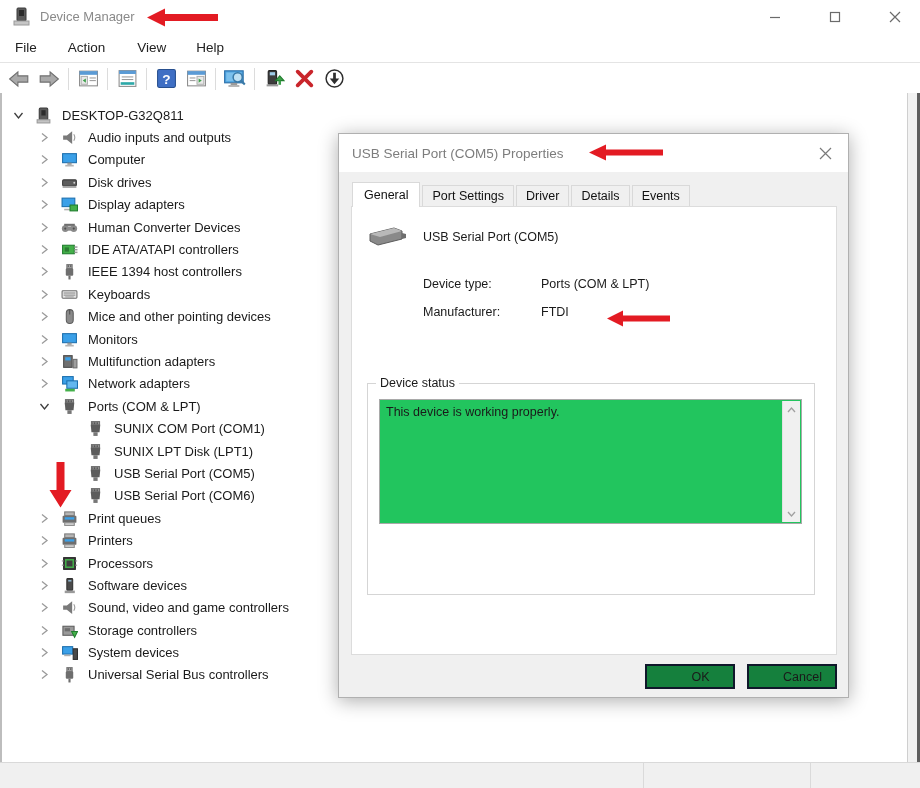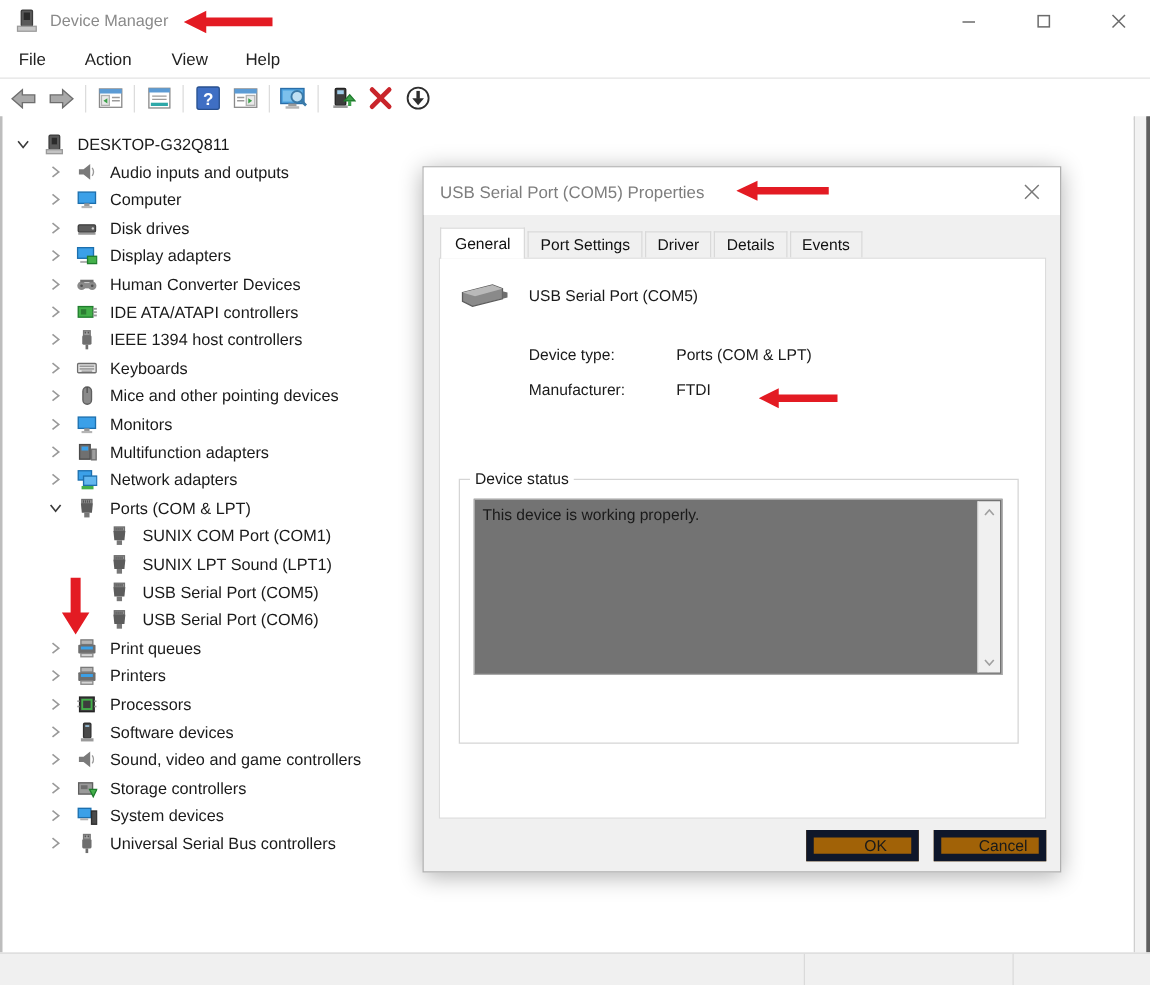--- a/index.html
+++ b/index.html
@@ -57,28 +57,28 @@
   #tab-panel{top:72px;left:12px;width:486px;height:449px;background:#fff;border:1px solid #dcdcdc;box-sizing:border-box;z-index:2;}
   #dev-icon{top:17px;left:16px;}
   #dev-name{top:23px;left:71px;font-size:12.5px;}
   #fields{top:70px;left:71px;width:400px;}
   .field-row{display:flex;height:28px;align-items:flex-start;font-size:12.5px;}
   .field-label{width:118px;}
   .field-value{}
 
   #groupbox{top:176px;left:15px;width:448px;height:212px;border:1px solid #d5d5d5;box-sizing:border-box;}
   #group-label{position:absolute;top:-8px;left:8px;background:#fff;padding:0 4px;font-size:12.5px;}
-  #status-box{position:absolute;top:15px;left:11px;width:423px;height:141px;border:1px solid #a9a9a9;background:#737373;box-sizing:border-box;}
+  #status-box{position:absolute;top:15px;left:11px;width:423px;height:125px;border:1px solid #a9a9a9;background:#22c55e;box-sizing:border-box;}
   #status-text{position:absolute;top:5px;left:6px;right:24px;font-size:12.5px;}
   #status-scrollbar{position:absolute;top:1px;bottom:1px;right:1px;width:17px;background:#f0f0f0;border-left:1px solid #e2e2e2;}
   .sb-arrow{position:absolute;left:0;width:17px;height:17px;display:flex;align-items:center;justify-content:center;color:#a0a0a0;font-size:9px;}
   .sb-up{top:0;} .sb-down{bottom:0;}
 
   #dlg-buttons{top:530px;left:0;right:11px;height:25px;display:flex;justify-content:flex-end;gap:12px;}
-  .dlg-btn{width:90px;height:25px;background:#a16207;border:6px solid #0f172a;
+  .dlg-btn{width:90px;height:25px;background:#15803d;border:2px solid #0f172a;
            font-size:12.5px;display:flex;align-items:center;justify-content:center;box-sizing:border-box;padding-left:21px;}
 
   .arrow-svg{position:absolute;z-index:50;}
 </style>
 </head>
 <body>
 
 <div id="titlebar" class="abs">
   <span id="title-icon">
     <svg width="20" height="20" viewBox="0 0 20 20">
@@ -453,21 +453,21 @@
           <svg width="17" height="17" viewBox="0 0 16 16">
             <rect x="4.2" y="1.5" width="7.6" height="3" fill="#a0a0a0" stroke="#6e6e6e"></rect>
             <line x1="5.5" y1="2" x2="5.5" y2="4" stroke="#555"></line>
             <line x1="7" y1="2" x2="7" y2="4" stroke="#555"></line>
             <line x1="8.5" y1="2" x2="8.5" y2="4" stroke="#555"></line>
             <line x1="10" y1="2" x2="10" y2="4" stroke="#555"></line>
             <polygon points="3.5,4.5 12.5,4.5 11.8,11.5 4.2,11.5" fill="#5c5c5c"></polygon>
             <rect x="6" y="11.5" width="4" height="3.5" fill="#777"></rect>
           </svg>
         </span>
-        <span class="t-label">SUNIX LPT Sound (LPT1)</span>
+        <span class="t-label">SUNIX LPT Disk (LPT1)</span>
       </div>
       <div class="tree-row" style="padding-left: 60px;">
         <span class="chev"></span>
         <span class="t-icon">
           <svg width="17" height="17" viewBox="0 0 16 16">
             <rect x="4.2" y="1.5" width="7.6" height="3" fill="#a0a0a0" stroke="#6e6e6e"></rect>
             <line x1="5.5" y1="2" x2="5.5" y2="4" stroke="#555"></line>
             <line x1="7" y1="2" x2="7" y2="4" stroke="#555"></line>
             <line x1="8.5" y1="2" x2="8.5" y2="4" stroke="#555"></line>
             <line x1="10" y1="2" x2="10" y2="4" stroke="#555"></line>

